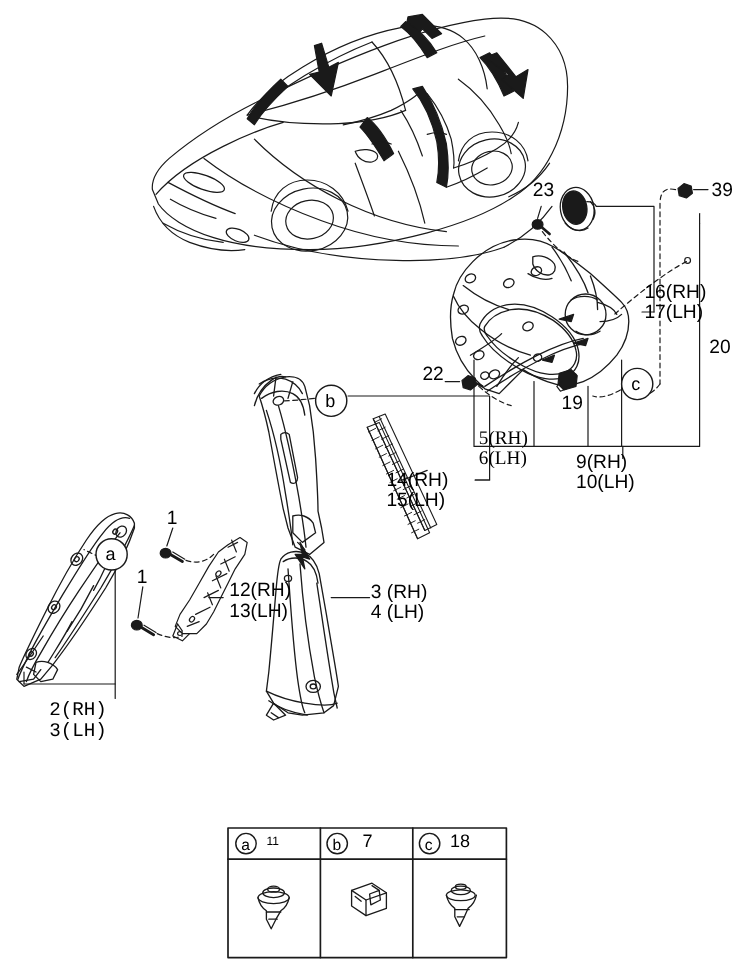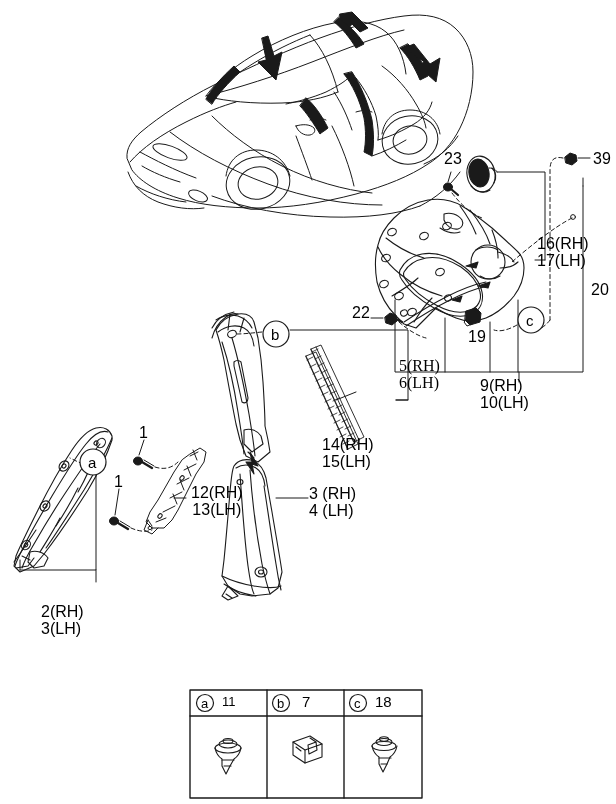--- a/index.html
+++ b/index.html
@@ -440,37 +440,37 @@
 <div class="lbl big" style="left:593px;top:150px;">39</div>
 <div class="lbl big two" style="left:352px;top:304px;">22</div>
 <div class="lbl big two" style="left:537px;top:235px;white-space:pre-line;">16(RH)
 17(LH)</div>
 <div class="lbl big" style="left:591px;top:281px;text-align:center;">20</div>
 <div class="lbl big two" style="left:468px;top:328px;">19</div>
 <div class="lbl big two" style="left:480px;top:377px;white-space:pre-line;">9(RH)
 10(LH)</div>
 <div class="lbl big two" style="left:399px;top:357px;white-space:pre-line;font-family:Liberation Serif, serif;">5(RH)
 6(LH)</div>
-<div class="lbl big two" style="left:322px;top:392px;white-space:pre-line;margin-top:44px;">14(RH)
+<div class="lbl big two" style="left:322px;top:392px;white-space:pre-line;">14(RH)
 15(LH)</div>
 <div class="lbl big two" style="left:309px;top:485px;white-space:pre-line;">3 (RH)
 4 (LH)</div>
-<div class="lbl big two" style="left:191px;top:484px;white-space:pre-line;text-align:center;">12(RH)
+<div class="lbl big two" style="left:191px;top:484px;white-space:pre-line;">12(RH)
 13(LH)</div>
 <div class="lbl big" style="left:139px;top:424px;">1</div>
 <div class="lbl big" style="left:114px;top:473px;">1</div>
-<div class="lbl big two" style="left:41px;top:603px;white-space:pre-line;">2(RH)
+<div class="lbl big two" style="left:41px;top:584px;white-space:pre-line;font-family:Liberation Mono, monospace;">2(RH)
 3(LH)</div>
 
 <div class="lbl" style="left:271px;top:327px;font-size:15px;">b</div>
 <div class="lbl" style="left:88px;top:455px;font-size:15px;">a</div>
 <div class="lbl" style="left:526px;top:313px;font-size:15px;">c</div>
 
 <div class="lbl" style="left:201px;top:696px;font-size:13px;">a</div>
-<div class="lbl" style="left:222px;top:694px;font-size:13px;">11</div>
+<div class="lbl" style="left:222px;top:694px;font-size:10px;">11</div>
 
 <div class="lbl" style="left:277px;top:696px;font-size:13px;">b</div>
 <div class="lbl" style="left:302px;top:694px;font-size:15px;">7</div>
 
 <div class="lbl" style="left:354px;top:696px;font-size:13px;">c</div>
 <div class="lbl" style="left:375px;top:694px;font-size:15px;">18</div>
 
 </div>
 
 </body></html>

